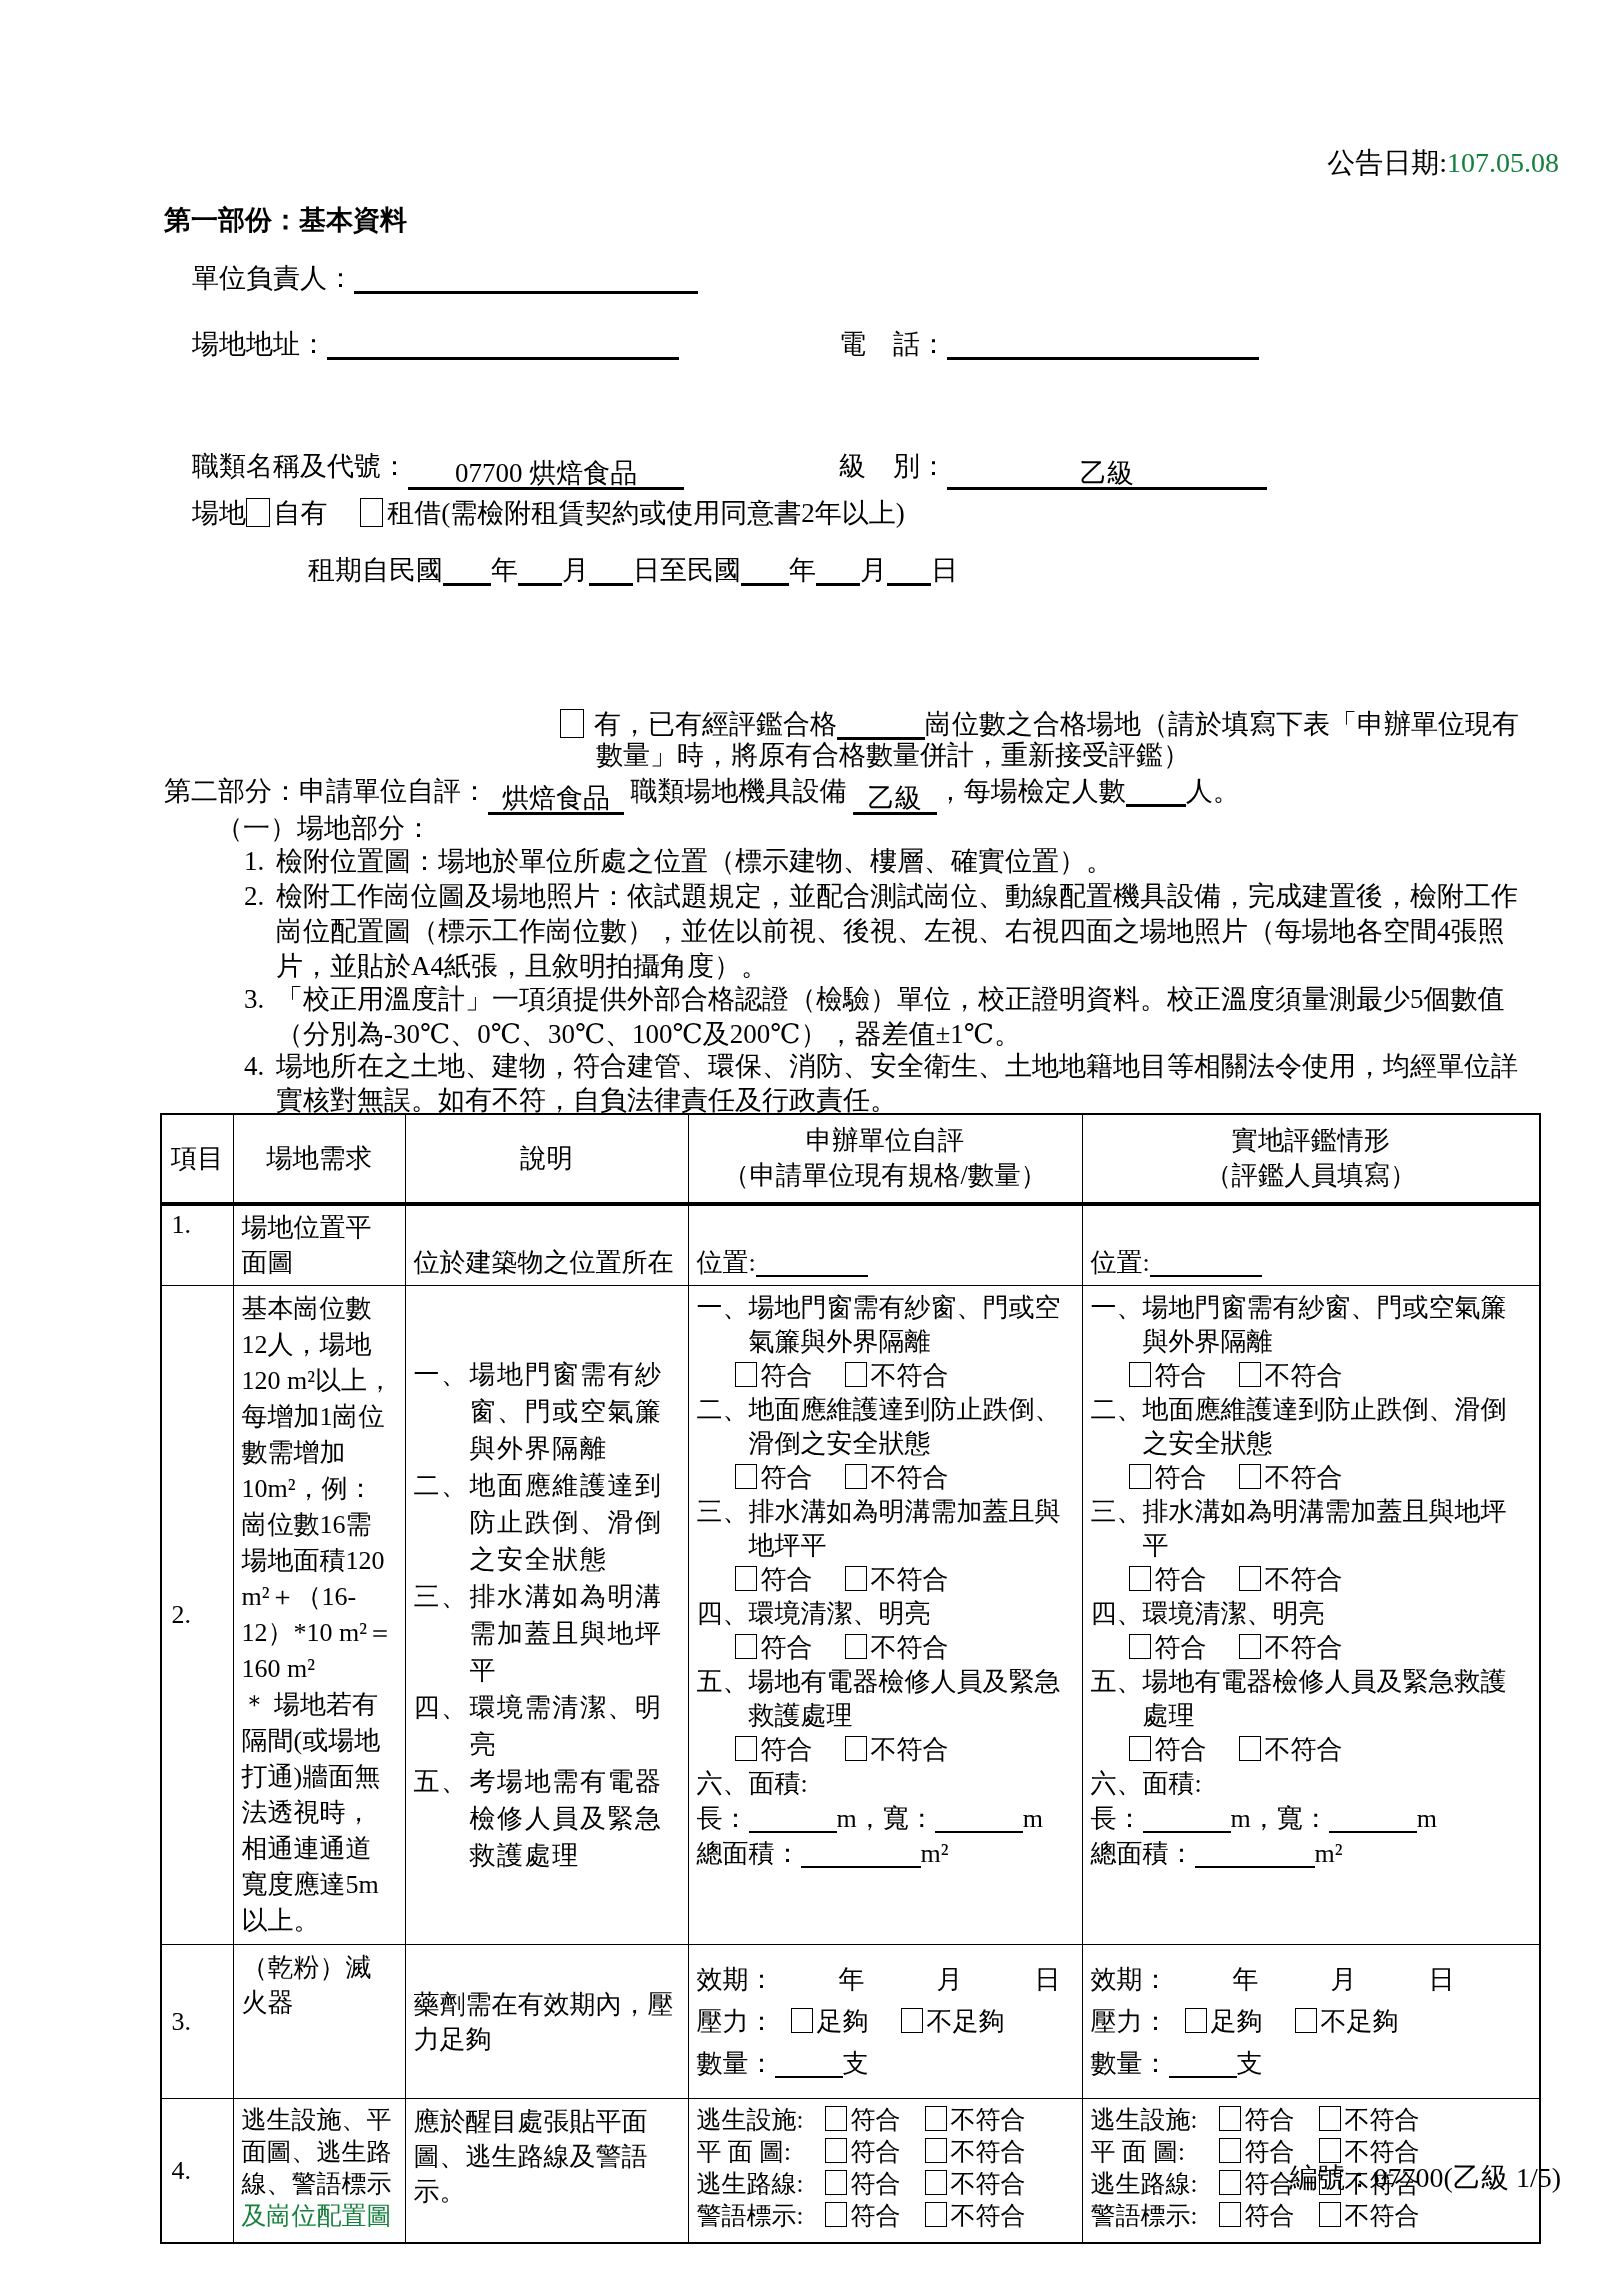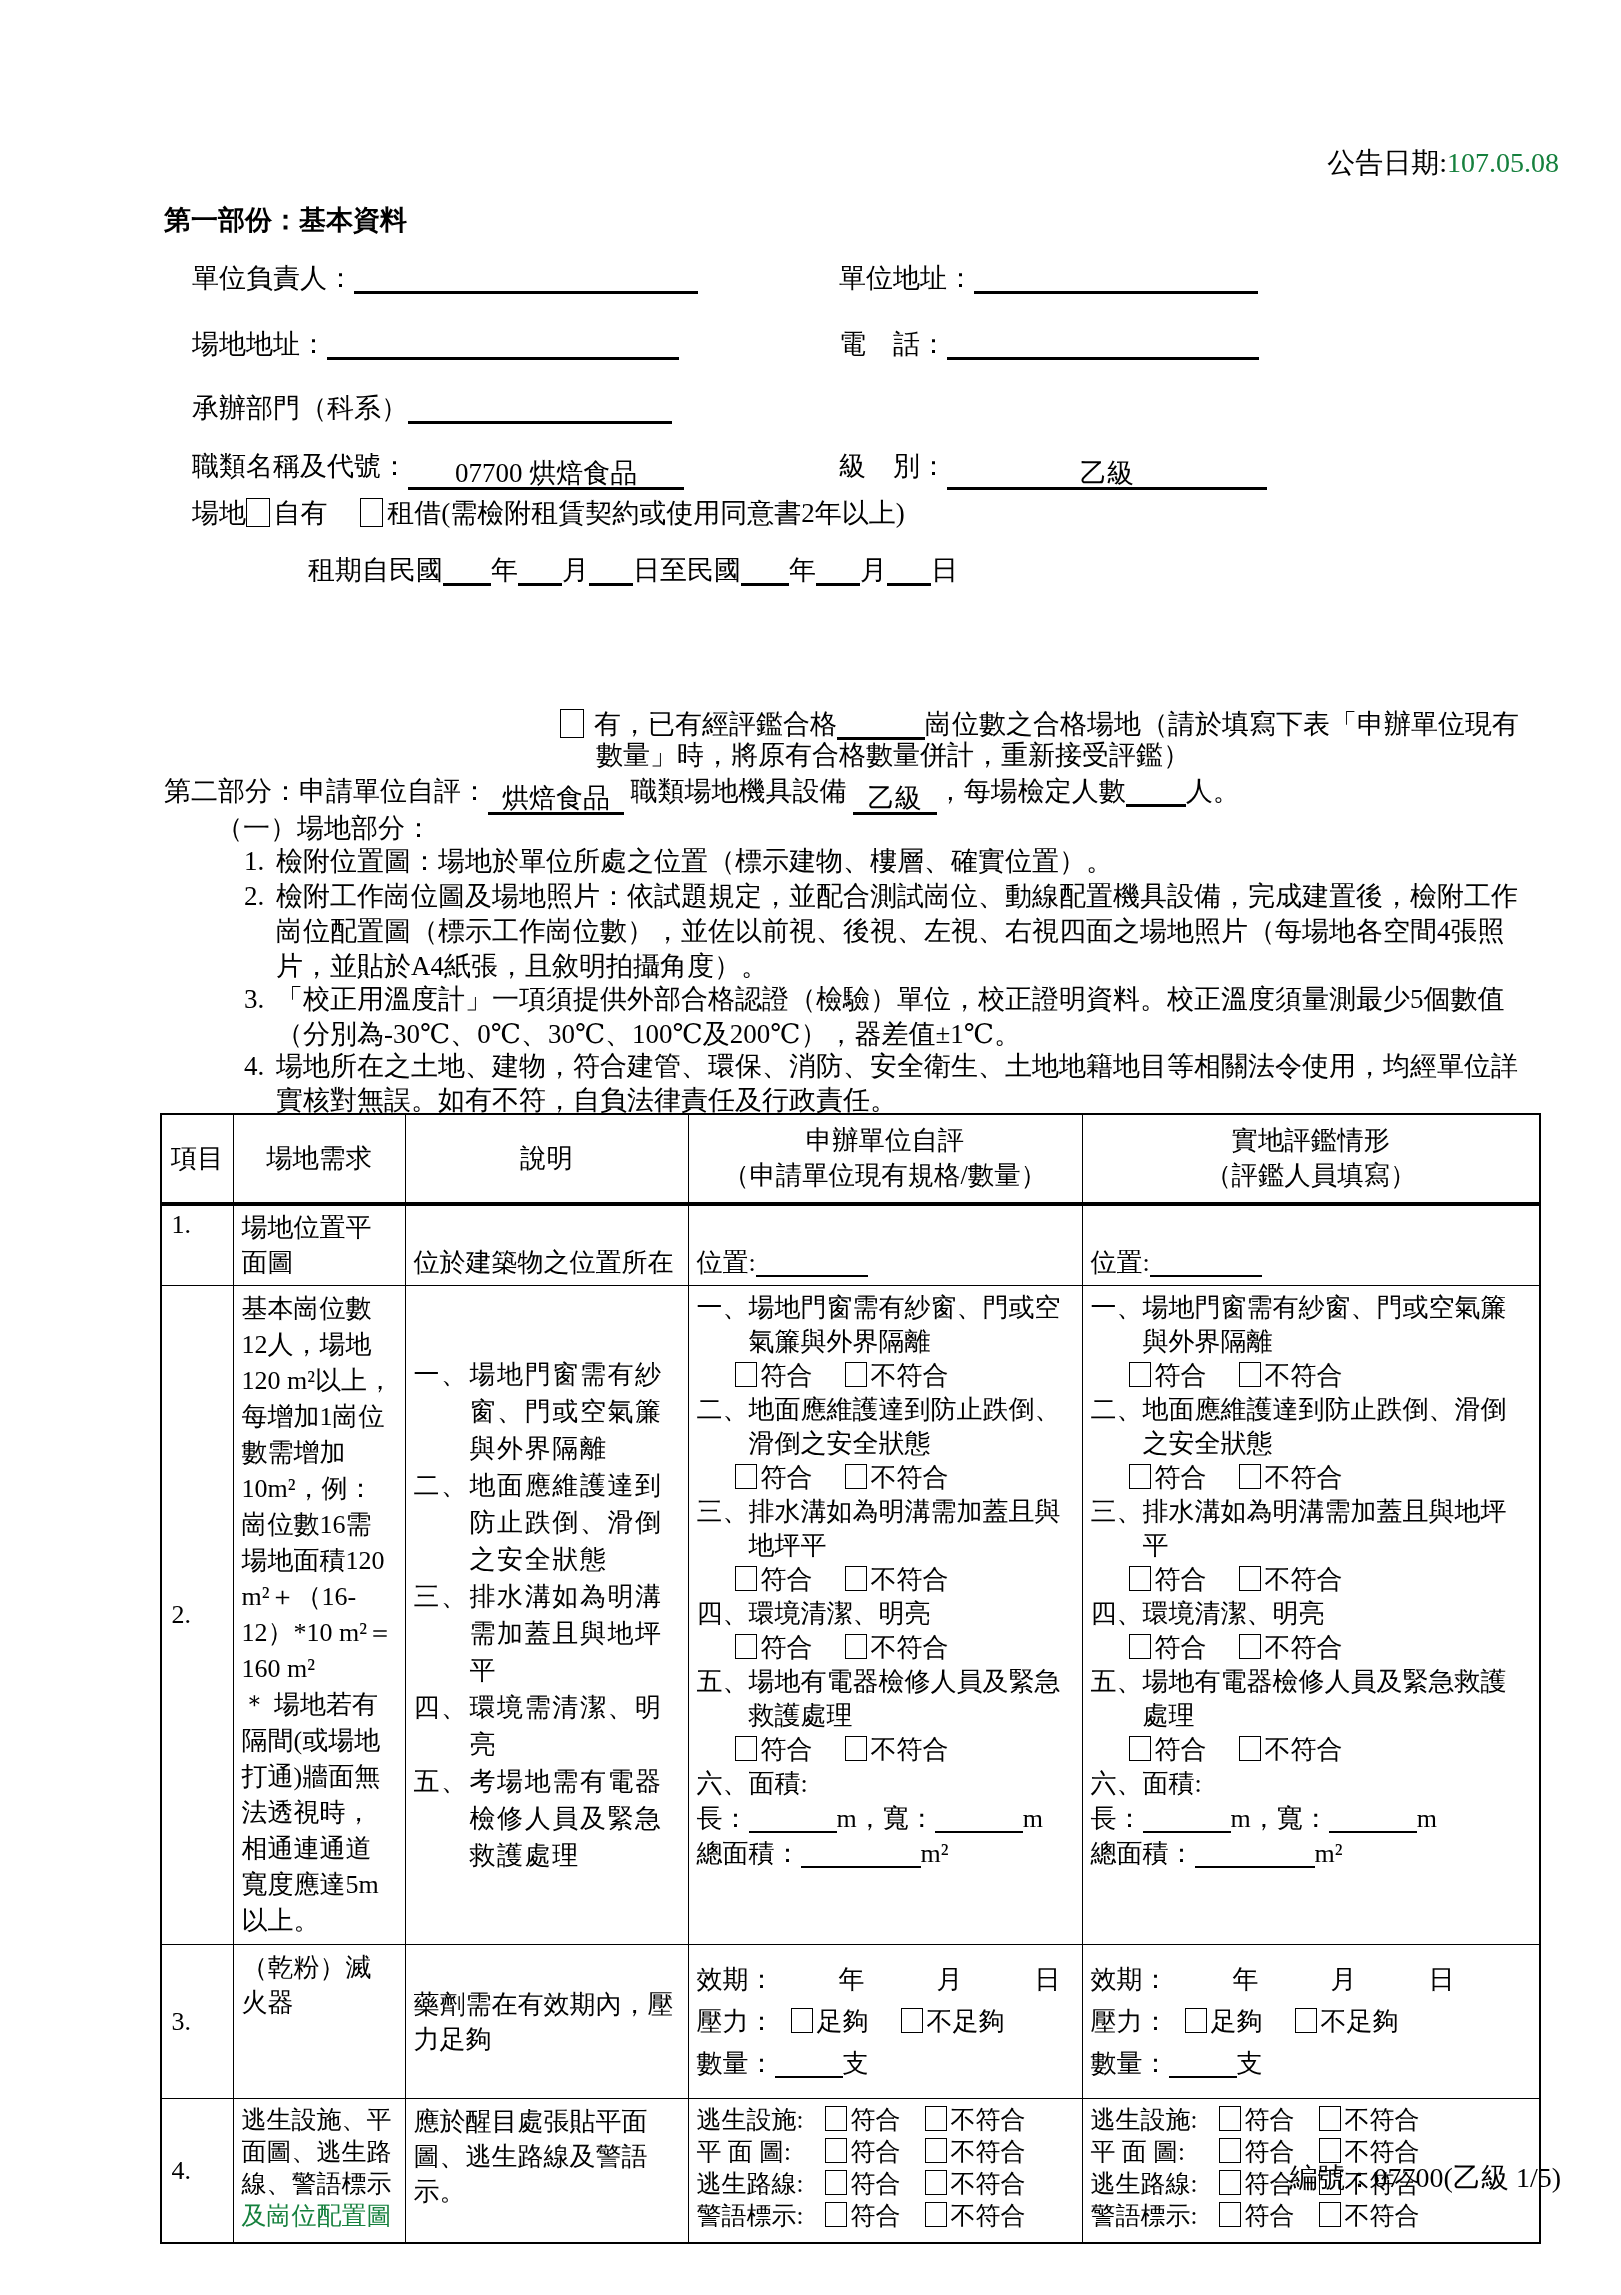--- a/index.html
+++ b/index.html
@@ -59,34 +59,28 @@
 
   <div class="abs announce">
     <span>公告日期:</span><span class="red">107.05.08</span>
   </div>
 
   <div class="abs" style="top:202px;left:164px;font-weight:bold;">第一部份：基本資料</div>
 
   <div class="abs" style="top:259px;left:192px;">
     <span>單位負責人：</span><span class="blank w430"></span>
   </div>
-  <div class="abs" style="top:259px;left:839px;">
-    <span>單位地址：</span><span class="blank w355"></span>
-  </div>
 
   <div class="abs" style="top:325px;left:192px;">
     <span>場地地址：</span><span class="blank w440"></span>
   </div>
   <div class="abs" style="top:325px;left:839px;">
     <span>電　話：</span><span class="blank w390"></span>
   </div>
 
-  <div class="abs" style="top:389px;left:192px;">
-    <span>承辦部門（科系）</span><span class="blank w330"></span>
-  </div>
 
   <div class="abs" style="top:448px;left:192px;">
     <span>職類名稱及代號：</span><span class="blank w345"><span class="val">07700 烘焙食品</span></span>
   </div>
   <div class="abs" style="top:448px;left:839px;">
     <span>級　別：</span><span class="blank w400"><span class="val">乙級</span></span>
   </div>
 
   <div class="abs" style="top:495px;left:192px;">
     <span>場地</span><span class="cb"></span><span>自有</span><span class="cb g40"></span><span>租借(需檢附租賃契約或使用同意書2年以上)</span>

